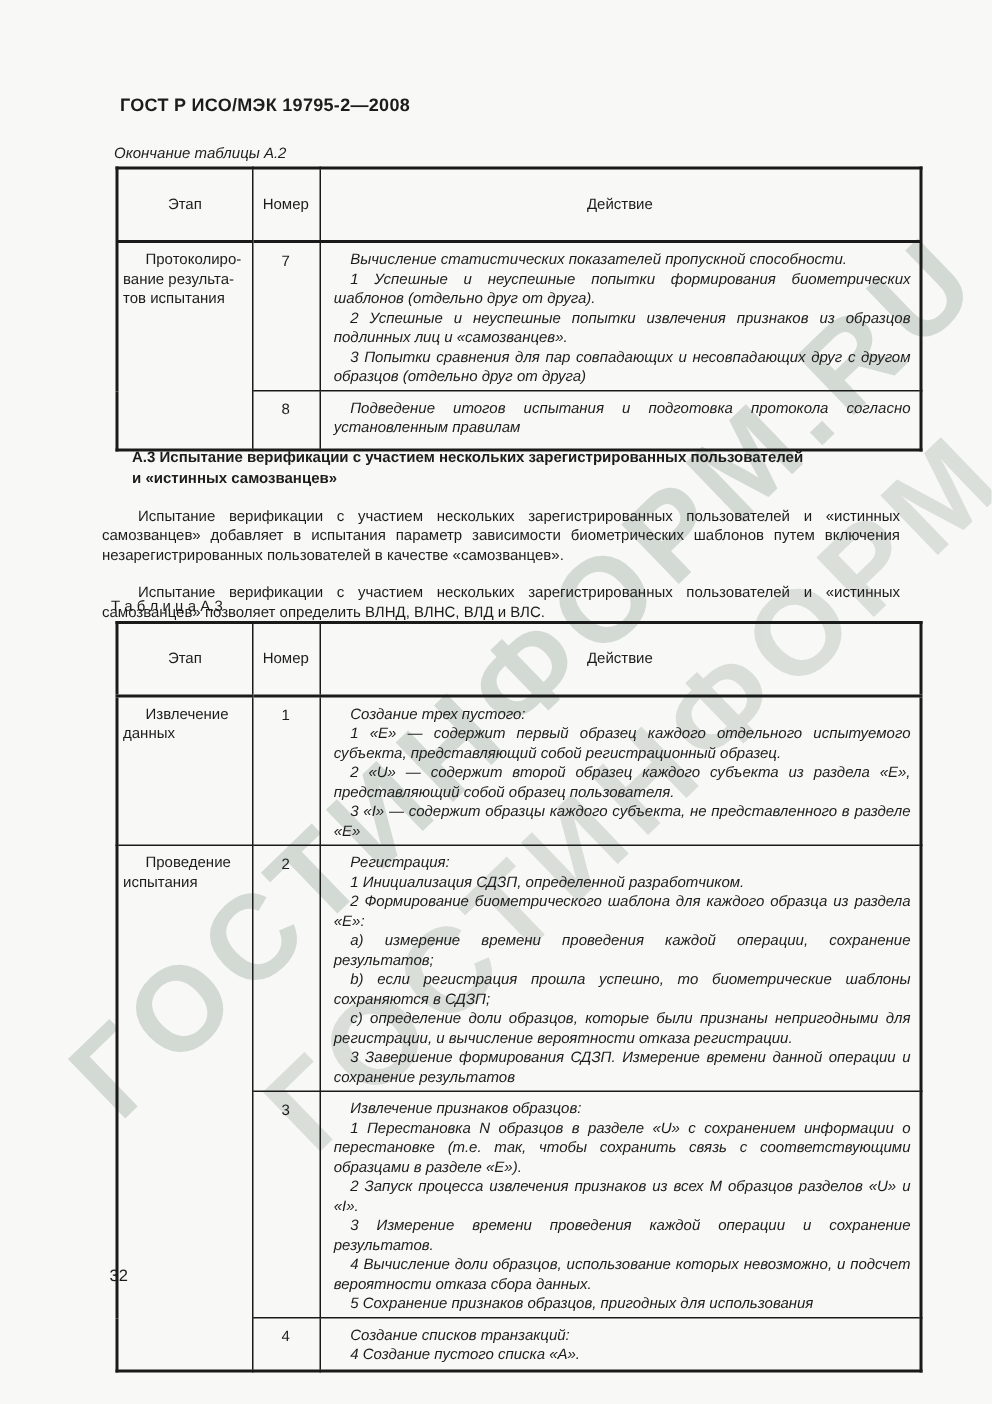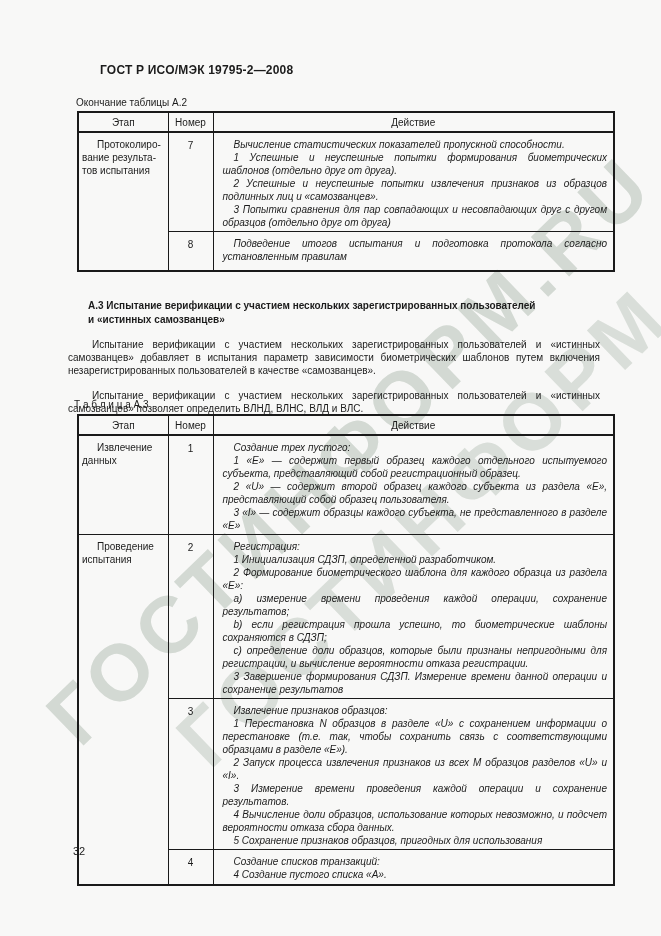--- a/index.html
+++ b/index.html
@@ -29,43 +29,43 @@
     opacity: 0.85;
     z-index: 0;
     pointer-events: none;
   }
   .wm1 { left: 350px; top: 450px; transform: translate(-50%,-50%) rotate(-44deg); }
   .wm2 { left: 480px; top: 472px; transform: translate(-50%,-50%) rotate(-44deg); opacity: 0.7; }
   .content-layer { position: absolute; inset: 0; z-index: 1; }
 
   .doc-header {
     position: absolute; left: 80px; top: 64px;
-    font-weight: bold; font-size: 12px; letter-spacing: 0.2px; margin-left: 20px;
+    font-weight: bold; font-size: 12px; letter-spacing: 0.2px;
   }
   .caption-italic {
     position: absolute; left: 76px; top: 96px;
-    font-size: 10px;
+    font-style: italic; font-size: 10px;
   }
   .caption-spaced {
     position: absolute; left: 74px; top: 398px;
     font-size: 10px;
   }
   
   table.gost-table {
     position: absolute; left: 77px; width: 536px;
     border-collapse: collapse; table-layout: fixed;
     border: 2px solid #1a1a1a;
     font-size: 10px; line-height: 13px;
   }
   .t2 { top: 111px; }
   .t3 { top: 414px; border-bottom: 0; }
   .gost-table th {
     font-weight: normal; text-align: center; vertical-align: middle;
     border: 1px solid #1a1a1a; border-bottom: 2px solid #1a1a1a;
-    height: 20px; padding: 2px;
+    height: 49px; padding: 2px;
   }
   .gost-table td {
     border: 1px solid #1a1a1a;
     vertical-align: top;
   }
   .t3 tr.cut td { border-bottom: 0; }
   td.stage {
     padding: 5px 3px 2px 3px;
     text-indent: 15px;
     white-space: pre-line;

